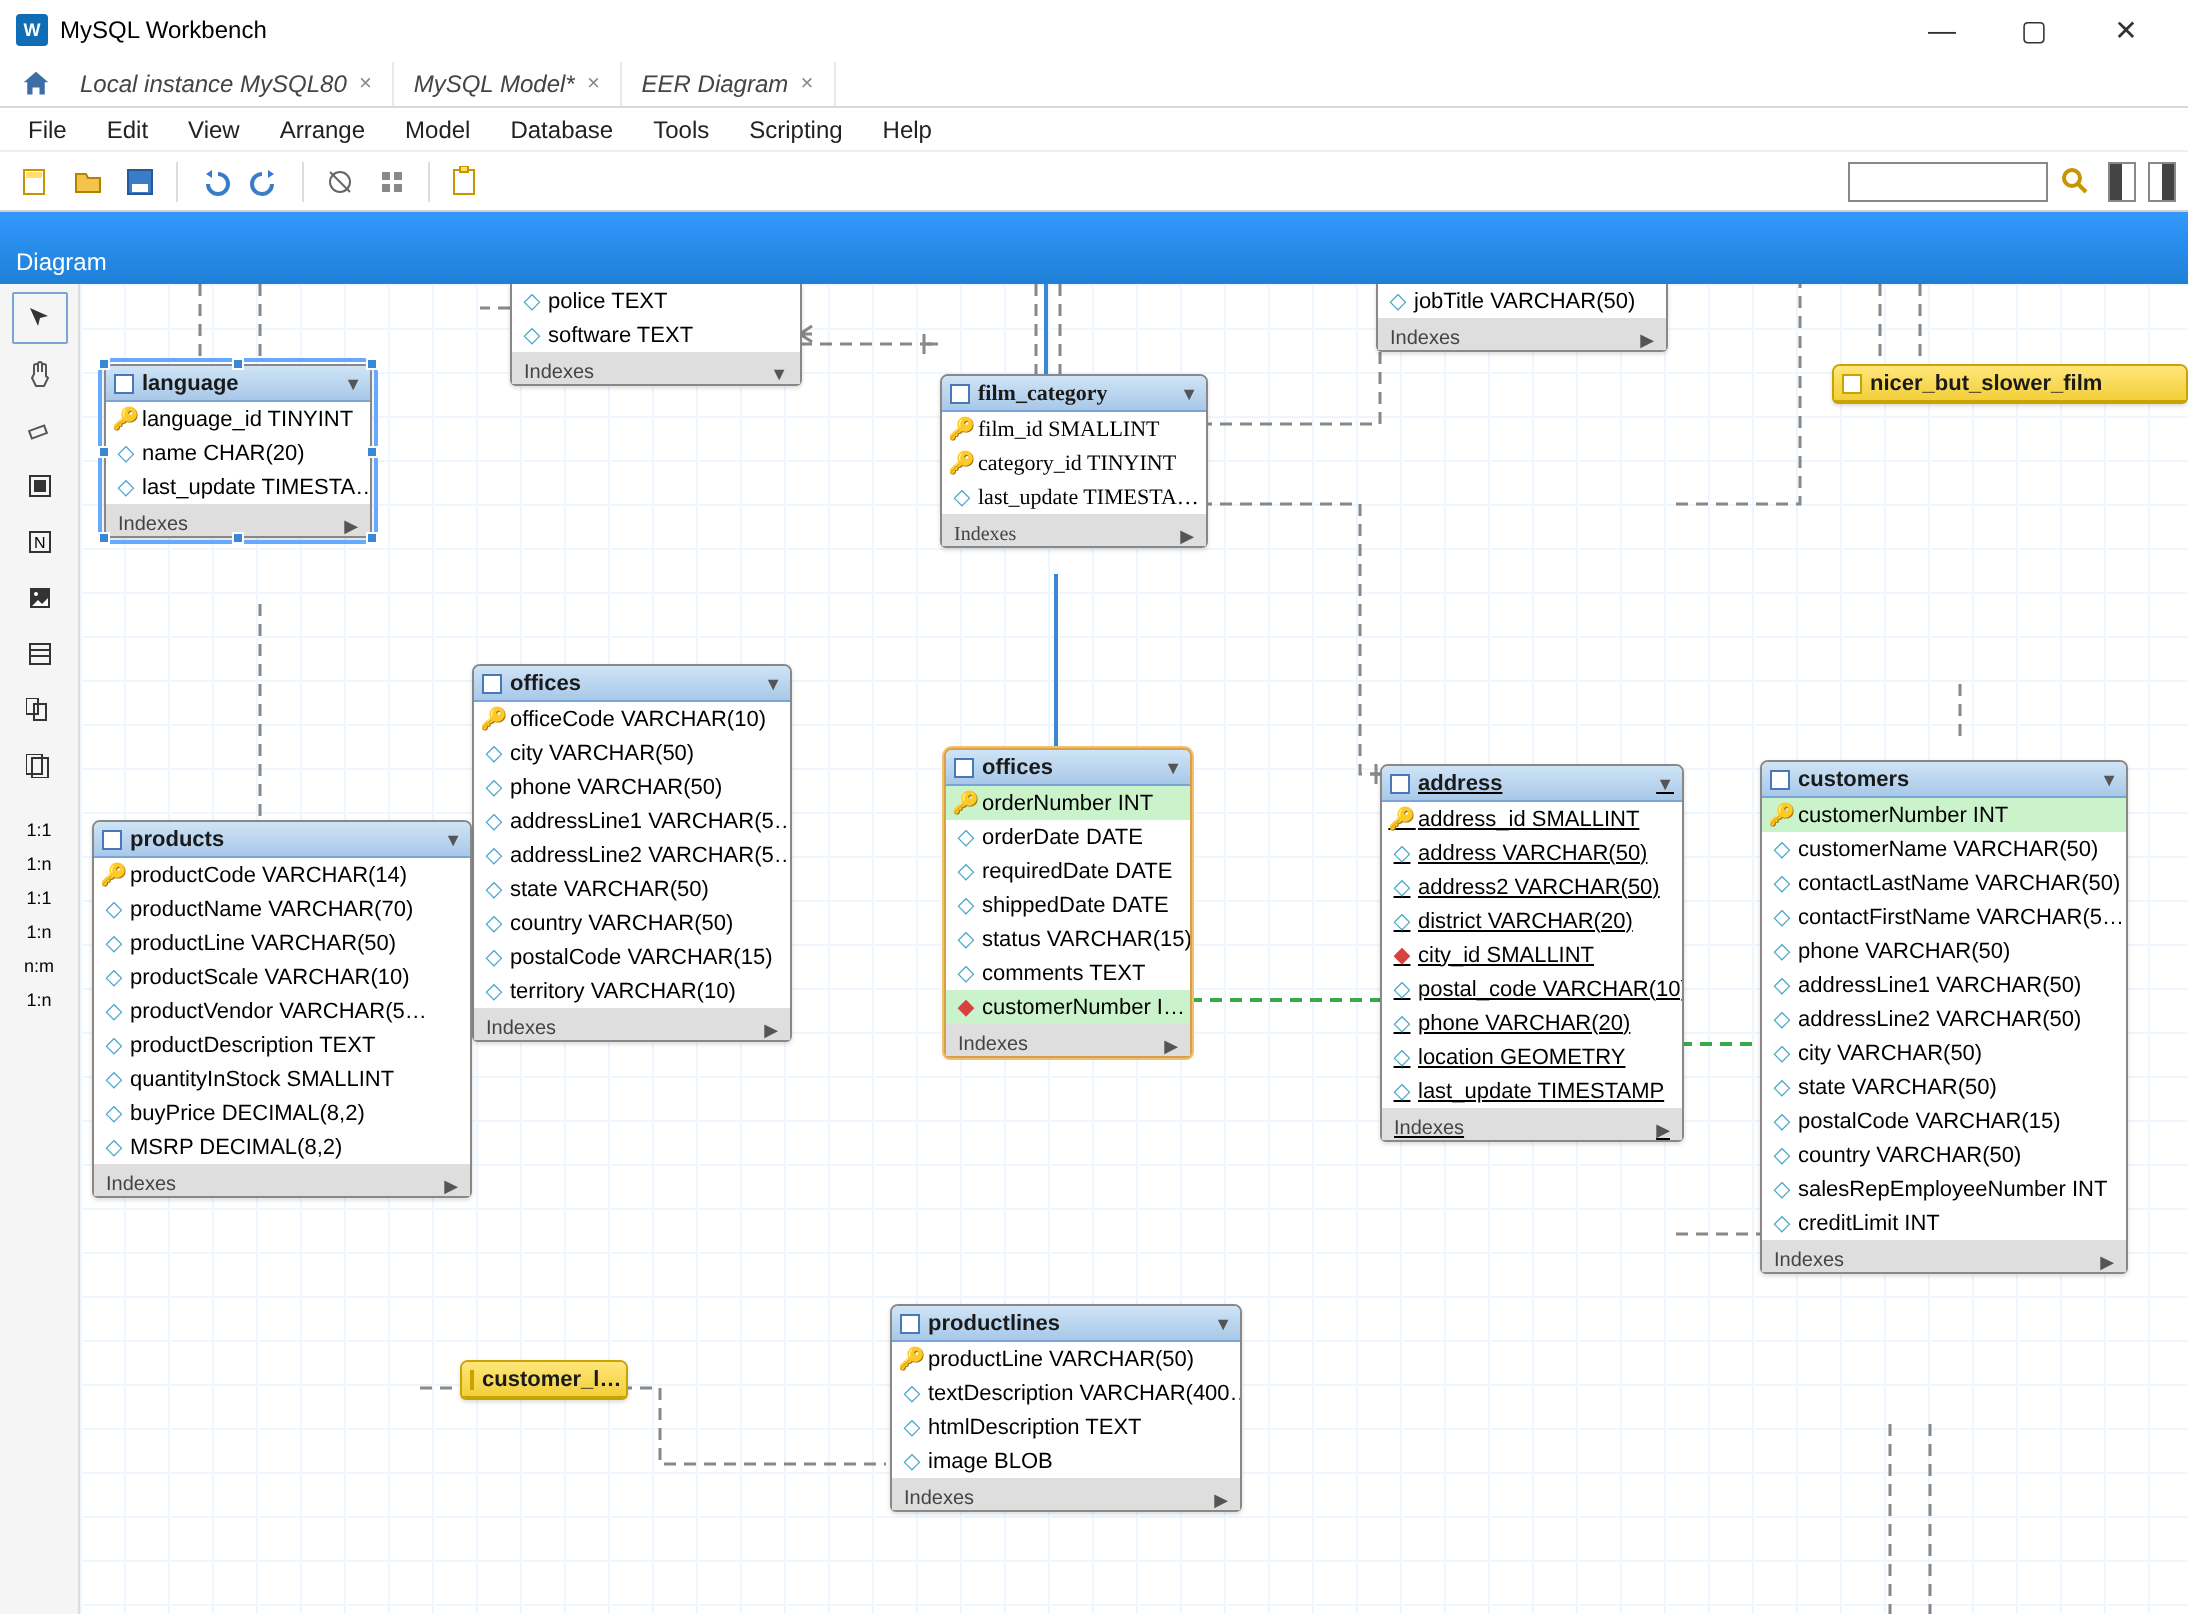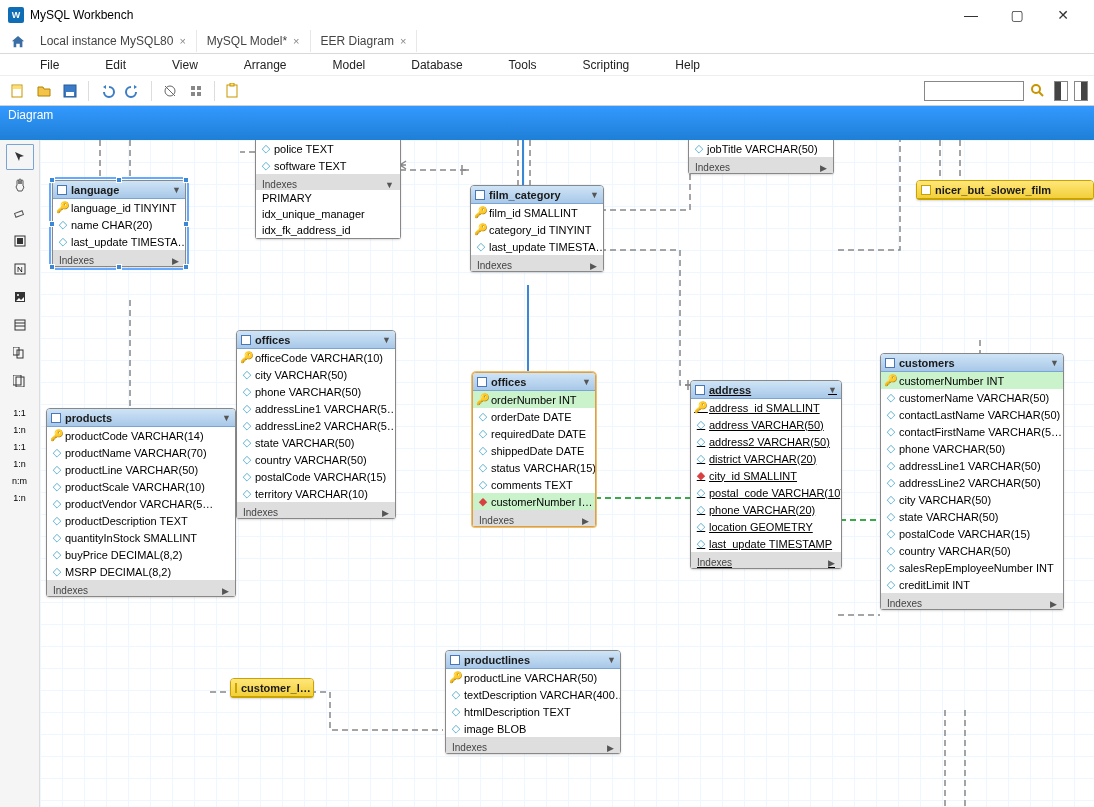--- a/index.html
+++ b/index.html
@@ -6,42 +6,42 @@
   body { font-family: "Segoe UI", Tahoma, sans-serif; font-size: 12px; color: #000; background: #fff; width: 1094px; height: 807px; overflow: hidden; position: relative; }
 
   
   .titlebar { height: 30px; background: #fff; display: flex; align-items: center; padding: 0 8px; border-bottom: 1px solid #fff; }
   .titlebar .app-icon { width: 16px; height: 16px; background: #0e6db5; border-radius: 2px; margin-right: 6px; display:inline-flex; align-items:center; justify-content:center; color:#fff; font-size:9px; font-weight:bold;}
   .titlebar .title { font-size: 12px; }
   .titlebar .window-controls { margin-left: auto; display: flex; }
   .titlebar .wc-btn { width: 46px; height: 30px; display: flex; align-items: center; justify-content: center; font-size: 14px; color: #333; }
 
   
-  .tabrow { height: 24px; display: flex; border-bottom: 1px solid #d9d9d9; padding-left: 6px; background:#fff;}
+  .tabrow { height: 24px; display: flex; align-items: center; border-bottom: 1px solid #d9d9d9; padding-left: 6px; background:#fff;font-style:italic;}
   .home-icon { width: 24px; display:flex; align-items:center; justify-content:center;}
   .doc-tab { height: 22px; padding: 0 10px; display: flex; align-items: center; font-size: 12px; color: #444; border-right: 1px solid #e8e8e8; gap: 6px; }
   .doc-tab.active { background: #fff; }
   .tab-close { font-size: 11px; color: #888; }
 
   
   .menubar { height: 22px; display: flex; align-items: center; padding: 0 6px; gap: 4px; border-bottom: 1px solid #eee;}
-  .menu-item { padding: 2px 8px; font-size: 12px; color: #222; margin-left: 26px; }
+  .menu-item { padding: 2px 8px; font-size: 12px; color: #222; }
 
   
   .toolbar { height: 30px; display: flex; align-items: center; padding: 0 6px; gap: 2px; border-bottom: 1px solid #d0d0d0; }
   .tb-btn { width: 24px; height: 24px; display: flex; align-items: center; justify-content: center; border-radius: 2px; }
   .tb-sep { width: 1px; height: 20px; background: #ddd; margin: 0 4px; }
   .search-box { margin-left: auto; display: flex; align-items: center; gap: 4px; }
   .search-box input { width: 100px; height: 20px; border: 1px solid #888; padding: 0 4px; font-size: 11px; }
   .search-btn { width: 20px; height: 20px; display:flex; align-items:center; justify-content:center; }
   .pane-btn { width: 14px; height: 20px; border:1px solid #888; margin-left:2px; background:linear-gradient(to right,#444 50%,#fff 50%);}
   .pane-btn.alt{ background:linear-gradient(to right,#fff 50%,#444 50%);}
 
   
-  .diagram-strip { height: 34px; background: linear-gradient(to bottom,#3399ff,#1e7fd6); color: #fff; font-size: 12px; padding: 2px 8px; }
+  .diagram-strip { height: 34px; background: linear-gradient(to bottom,#3399ff,#1e7fd6); color: #fff; font-size: 12px; padding: 18px 8px; }
 
   
   .main { display: flex; height: calc(807px - 30px - 24px - 22px - 30px - 20px); position: relative; }
   .tool-palette { width: 40px; background: #f5f5f5; border-right: 1px solid #ddd; display: flex; flex-direction: column; align-items: center; padding-top: 4px; gap: 2px; overflow:hidden;}
   .palette-btn { width: 28px; height: 26px; display: flex; align-items: center; justify-content: center; border-radius: 1px; font-size: 11px; color:#333;}
   .palette-btn.sel { border:1px solid #7aa3d6;}
   .palette-rel { font-size:9px; line-height:1; text-align:center; width:28px; padding:3px 0; }
 
   .canvas { flex: 1; position: relative; background: #fff; background-image: linear-gradient(#eef6ff 1px, transparent 1px), linear-gradient(90deg, #eef6ff 1px, transparent 1px); background-size: 22px 22px; overflow: hidden; }
 
@@ -327,28 +327,23 @@
           </div>
         <div class="col">
             <span class="key-ico k-col">◇</span>
             <span>software TEXT</span>
           </div>
       </div>
       <div class="idx">
           <span>Indexes</span>
           <span class="arrow">▼</span>
         </div>
-      <div class="idx-list">
-        <div class="col">PRIMARY</div>
-        <div class="col">idx_unique_manager</div>
-        <div class="col">idx_fk_address_id</div>
-      </div>
-    </div>
-
-    <div class="entity" style="left:430px; top:45px; width:134px;">
+    </div>
+
+    <div class="entity" style="left:430px; top:45px; width:134px;font-family:Liberation Serif, serif;">
       <div class="hdr">
           <span class="tbl-ico"></span>
           <span>film_category</span>
           <span class="collapse">▼</span>
         </div>
       <div class="cols">
         <div class="col">
             <span class="key-ico k-fk">🔑</span>
             <span>film_id SMALLINT</span>
           </div>
@@ -572,21 +567,21 @@
             <span class="key-ico k-col">◇</span>
             <span>last_update TIMESTAMP</span>
           </div>
       </div>
       <div class="idx">
           <span>Indexes</span>
           <span class="arrow">▶</span>
         </div>
     </div>
 
-    <div class="entity" style="left:840px; top:213px; width:184px;">
+    <div class="entity" style="left:840px; top:238px; width:184px;">
       <div class="hdr">
           <span class="tbl-ico"></span>
           <span>customers</span>
           <span class="collapse">▼</span>
         </div>
       <div class="cols">
         <div class="col hl">
             <span class="key-ico k-pk">🔑</span>
             <span>customerNumber INT</span>
           </div>

